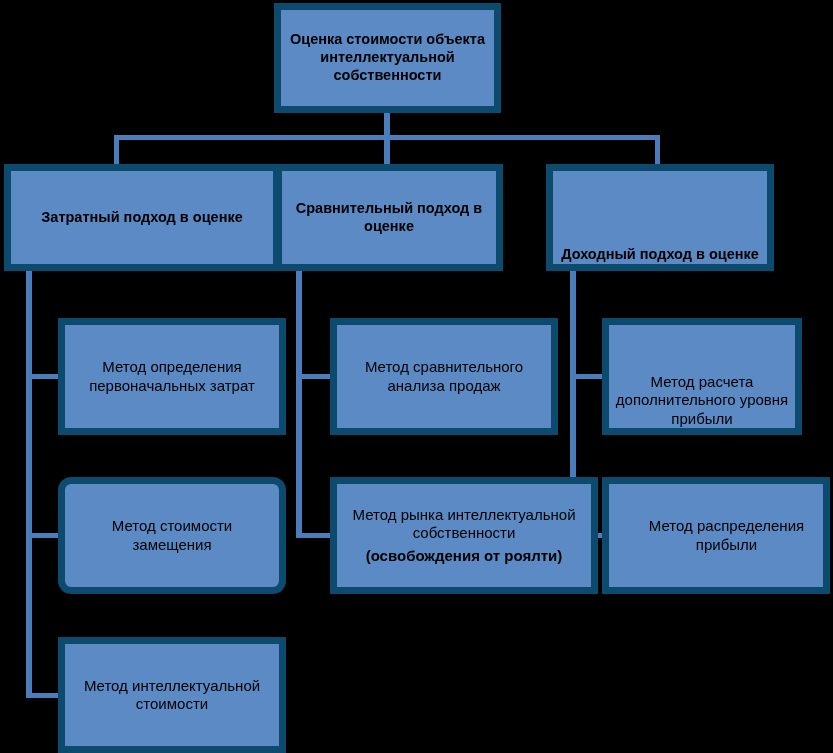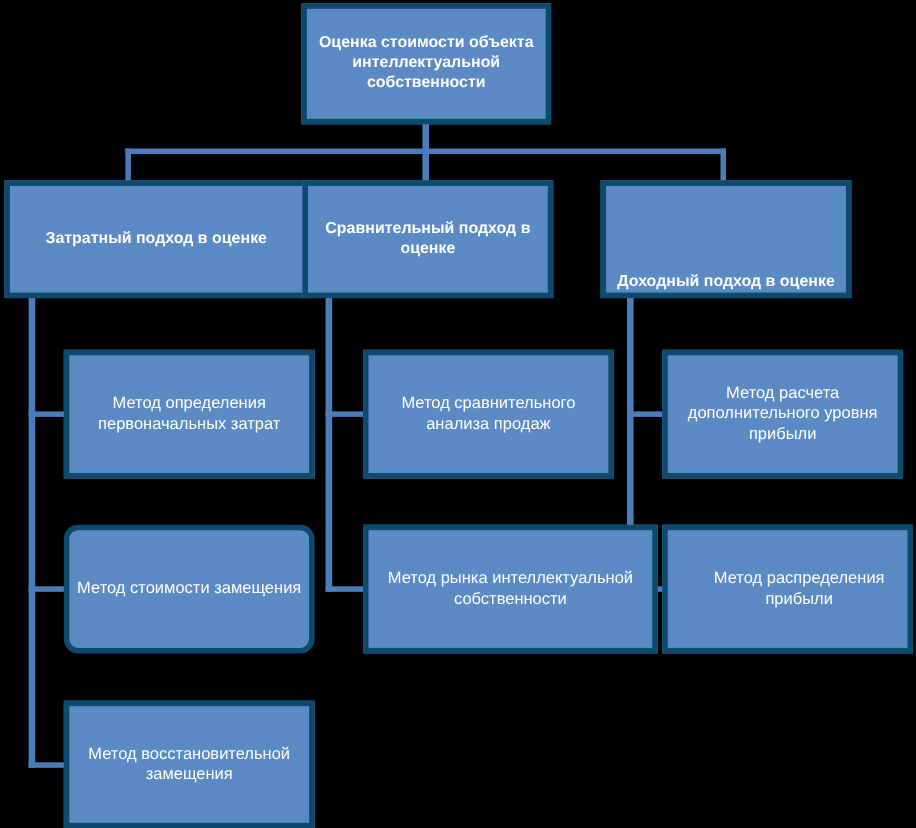--- a/index.html
+++ b/index.html
@@ -14,22 +14,22 @@
     position: relative;
     width: 833px;
     height: 753px;
     background: #000000;
     overflow: hidden;
   }
   .node {
     position: absolute;
     box-sizing: border-box;
     background: #5b8ac5;
-    border: 5px solid #0c4a6e;
-    color: #ffffff;
+    border: 7px solid #0c4a6e;
+    color: #000000;
     display: flex;
     align-items: center;
     justify-content: center;
     text-align: center;
     line-height: 1.22;
     z-index: 3;
   }
   .node .txt {
     width: 100%;
     padding: 0 6px;
@@ -97,32 +97,33 @@
     <span class="txt">Доходный подход в оценке</span>
   </div>
 
   <div class="node lvl3" style="left:58px; top:318px; width:228px; height:117px;">
     <span class="txt">Метод определения первоначальных затрат</span>
   </div>
   <div class="node lvl3" style="left:58px; top:477px; width:228px; height:117px;border-radius:13px;">
     <span class="txt">Метод стоимости замещения</span>
   </div>
   <div class="node lvl3" style="left:58px; top:637px; width:228px; height:116px;">
-    <span class="txt">Метод восстановительной замещения</span>
+    <span class="txt">Метод интеллектуальной стоимости</span>
   </div>
 
   <div class="node lvl3" style="left:330px; top:318px; width:228px; height:117px;">
     <span class="txt">Метод сравнительного анализа продаж</span>
   </div>
   <div class="node lvl3" style="left:330px; top:477px; width:268px; height:117px;">
     <span class="txt">
       <span>Метод рынка интеллектуальной собственности</span>
+      <span class="sub-bold">(освобождения от роялти)</span>
     </span>
   </div>
 
-  <div class="node lvl3" style="left:602px; top:318px; width:219px; height:117px;">
+  <div class="node lvl3" style="left:602px; top:318px; width:200px; height:117px;align-items:flex-end;">
     <span class="txt">Метод расчета дополнительного уровня прибыли</span>
   </div>
   <div class="node lvl3" style="left:602px; top:477px; width:228px; height:117px;padding-left:21px;">
     <span class="txt">Метод распределения прибыли</span>
   </div>
 
 </div>
 
 </body></html>

